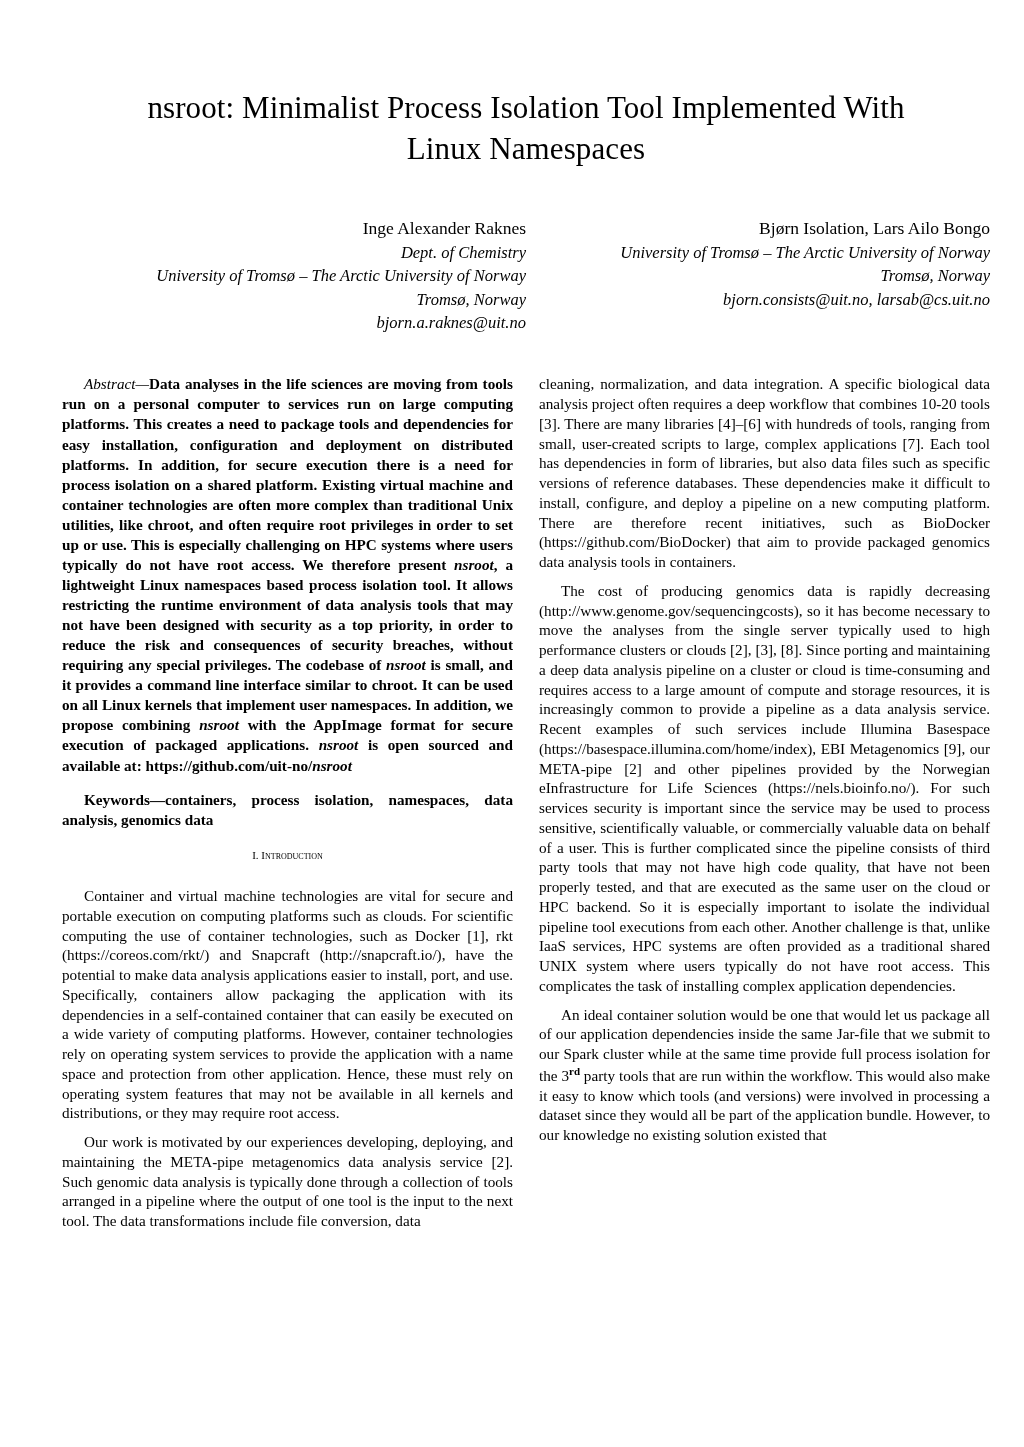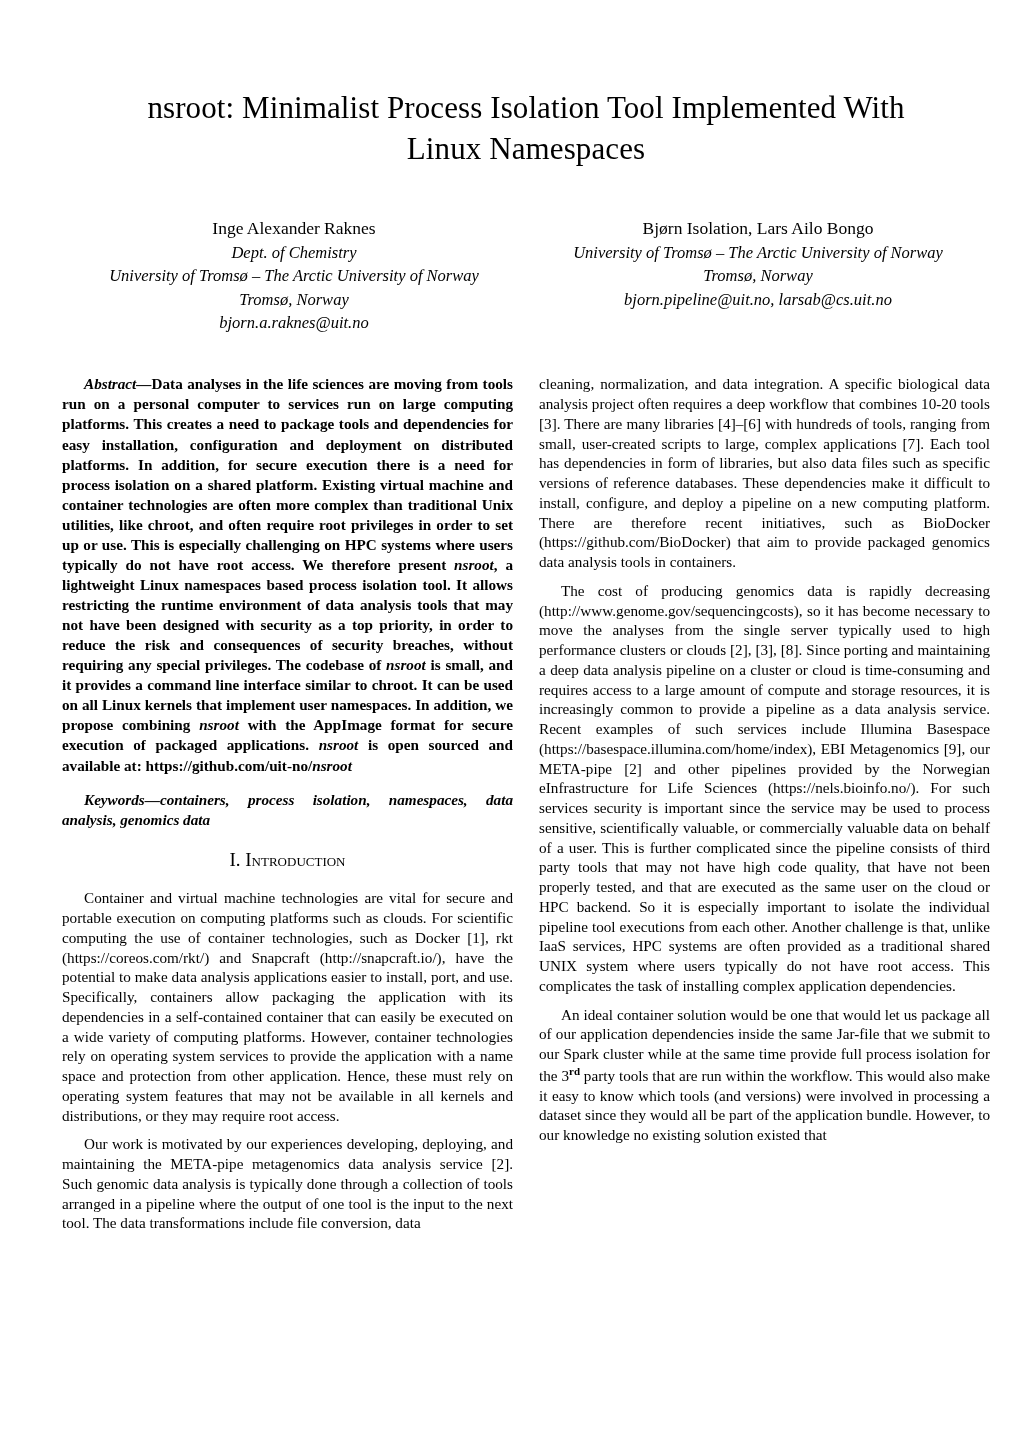--- a/index.html
+++ b/index.html
@@ -31,21 +31,21 @@
     letter-spacing: 0.1px;
   }
   .authors {
     display: flex;
     justify-content: center;
     margin-top: 46px;
     gap: 0px;
   }
   .author-block {
     width: 50%;
-    text-align: center;
+    text-align: right;
     font-size: 17px;
     line-height: 1.42;
   }
   .author-block .name {
     font-size: 17.5px;
   }
   .author-block .line {
     font-size: 16.5px;
     font-style: italic;
   }
@@ -66,35 +66,34 @@
   }
   .abstract {
     font-weight: bold;
     text-align: justify;
     text-indent: 22px;
     margin-bottom: 12px;
     line-height: 1.32;
   }
   .abstract .lead {
     font-style: italic;
-    font-weight: bold;
+    font-weight: normal;
   }
   .keywords {
     font-weight: bold;
-    font-style: italic;
     text-indent: 22px;
     margin-top: 14px;
     margin-bottom: 18px;
     text-align: justify;
     line-height: 1.32;
   }
   .section-head {
     text-align: center;
-    margin: 14px 0 16px 0;
-    font-size: 19px;
+    margin: 14px 0 24px 0;
+    font-size: 11px;
     text-indent: 0;
   }
   .smallcaps {
     font-variant: small-caps;
   }
   em { font-style: italic; }
   sup { font-size: 0.72em; vertical-align: super; font-weight: bold; }
 </style>
 </head>
 <body>
@@ -108,21 +107,21 @@
       <div class="name">Inge Alexander Raknes</div>
       <div class="line">Dept. of Chemistry</div>
       <div class="line">University of Tromsø  – The Arctic University of Norway</div>
       <div class="line">Tromsø, Norway</div>
       <div class="line">bjorn.a.raknes@uit.no</div>
     </div>
     <div class="author-block">
       <div class="name">Bjørn Isolation, Lars Ailo Bongo</div>
       <div class="line">University of Tromsø  – The Arctic University of Norway</div>
       <div class="line">Tromsø, Norway</div>
-      <div class="line">bjorn.pipeline@uit.no, larsab@cs.uit.no</div>
+      <div class="line">bjorn.consists@uit.no, larsab@cs.uit.no</div>
     </div>
   </div>
 
   <div class="columns">
 
     <div class="col">
 
       <div class="abstract"><span class="lead">Abstract—</span><span>Data analyses in the life sciences are moving from tools run on a personal computer to services run on large computing platforms. This creates a need to package tools and dependencies for easy installation, configuration and deployment on distributed platforms. In addition, for secure execution there is a need for process isolation on a shared platform. Existing virtual machine and container technologies are often more complex than traditional Unix utilities, like chroot, and often require root privileges in order to set up or use. This is especially challenging on HPC systems where users typically do not have root access. We therefore present <em>nsroot</em>, a lightweight Linux namespaces based process isolation tool. It allows restricting the runtime environment of data analysis tools that may not have been designed with security as a top priority, in order to reduce the risk and consequences of security breaches, without requiring any special privileges. The codebase of <em>nsroot</em> is small, and it provides a command line interface similar to chroot. It can be used on all Linux kernels that implement user namespaces. In addition, we propose combining <em>nsroot</em> with the AppImage format for secure execution of packaged applications. <em>nsroot</em> is open sourced and available at: https://github.com/uit-no/<em>nsroot</em></span></div>
 
       <div class="keywords"><span>Keywords—</span><span>containers, process isolation, namespaces, data analysis, genomics data</span></div>

